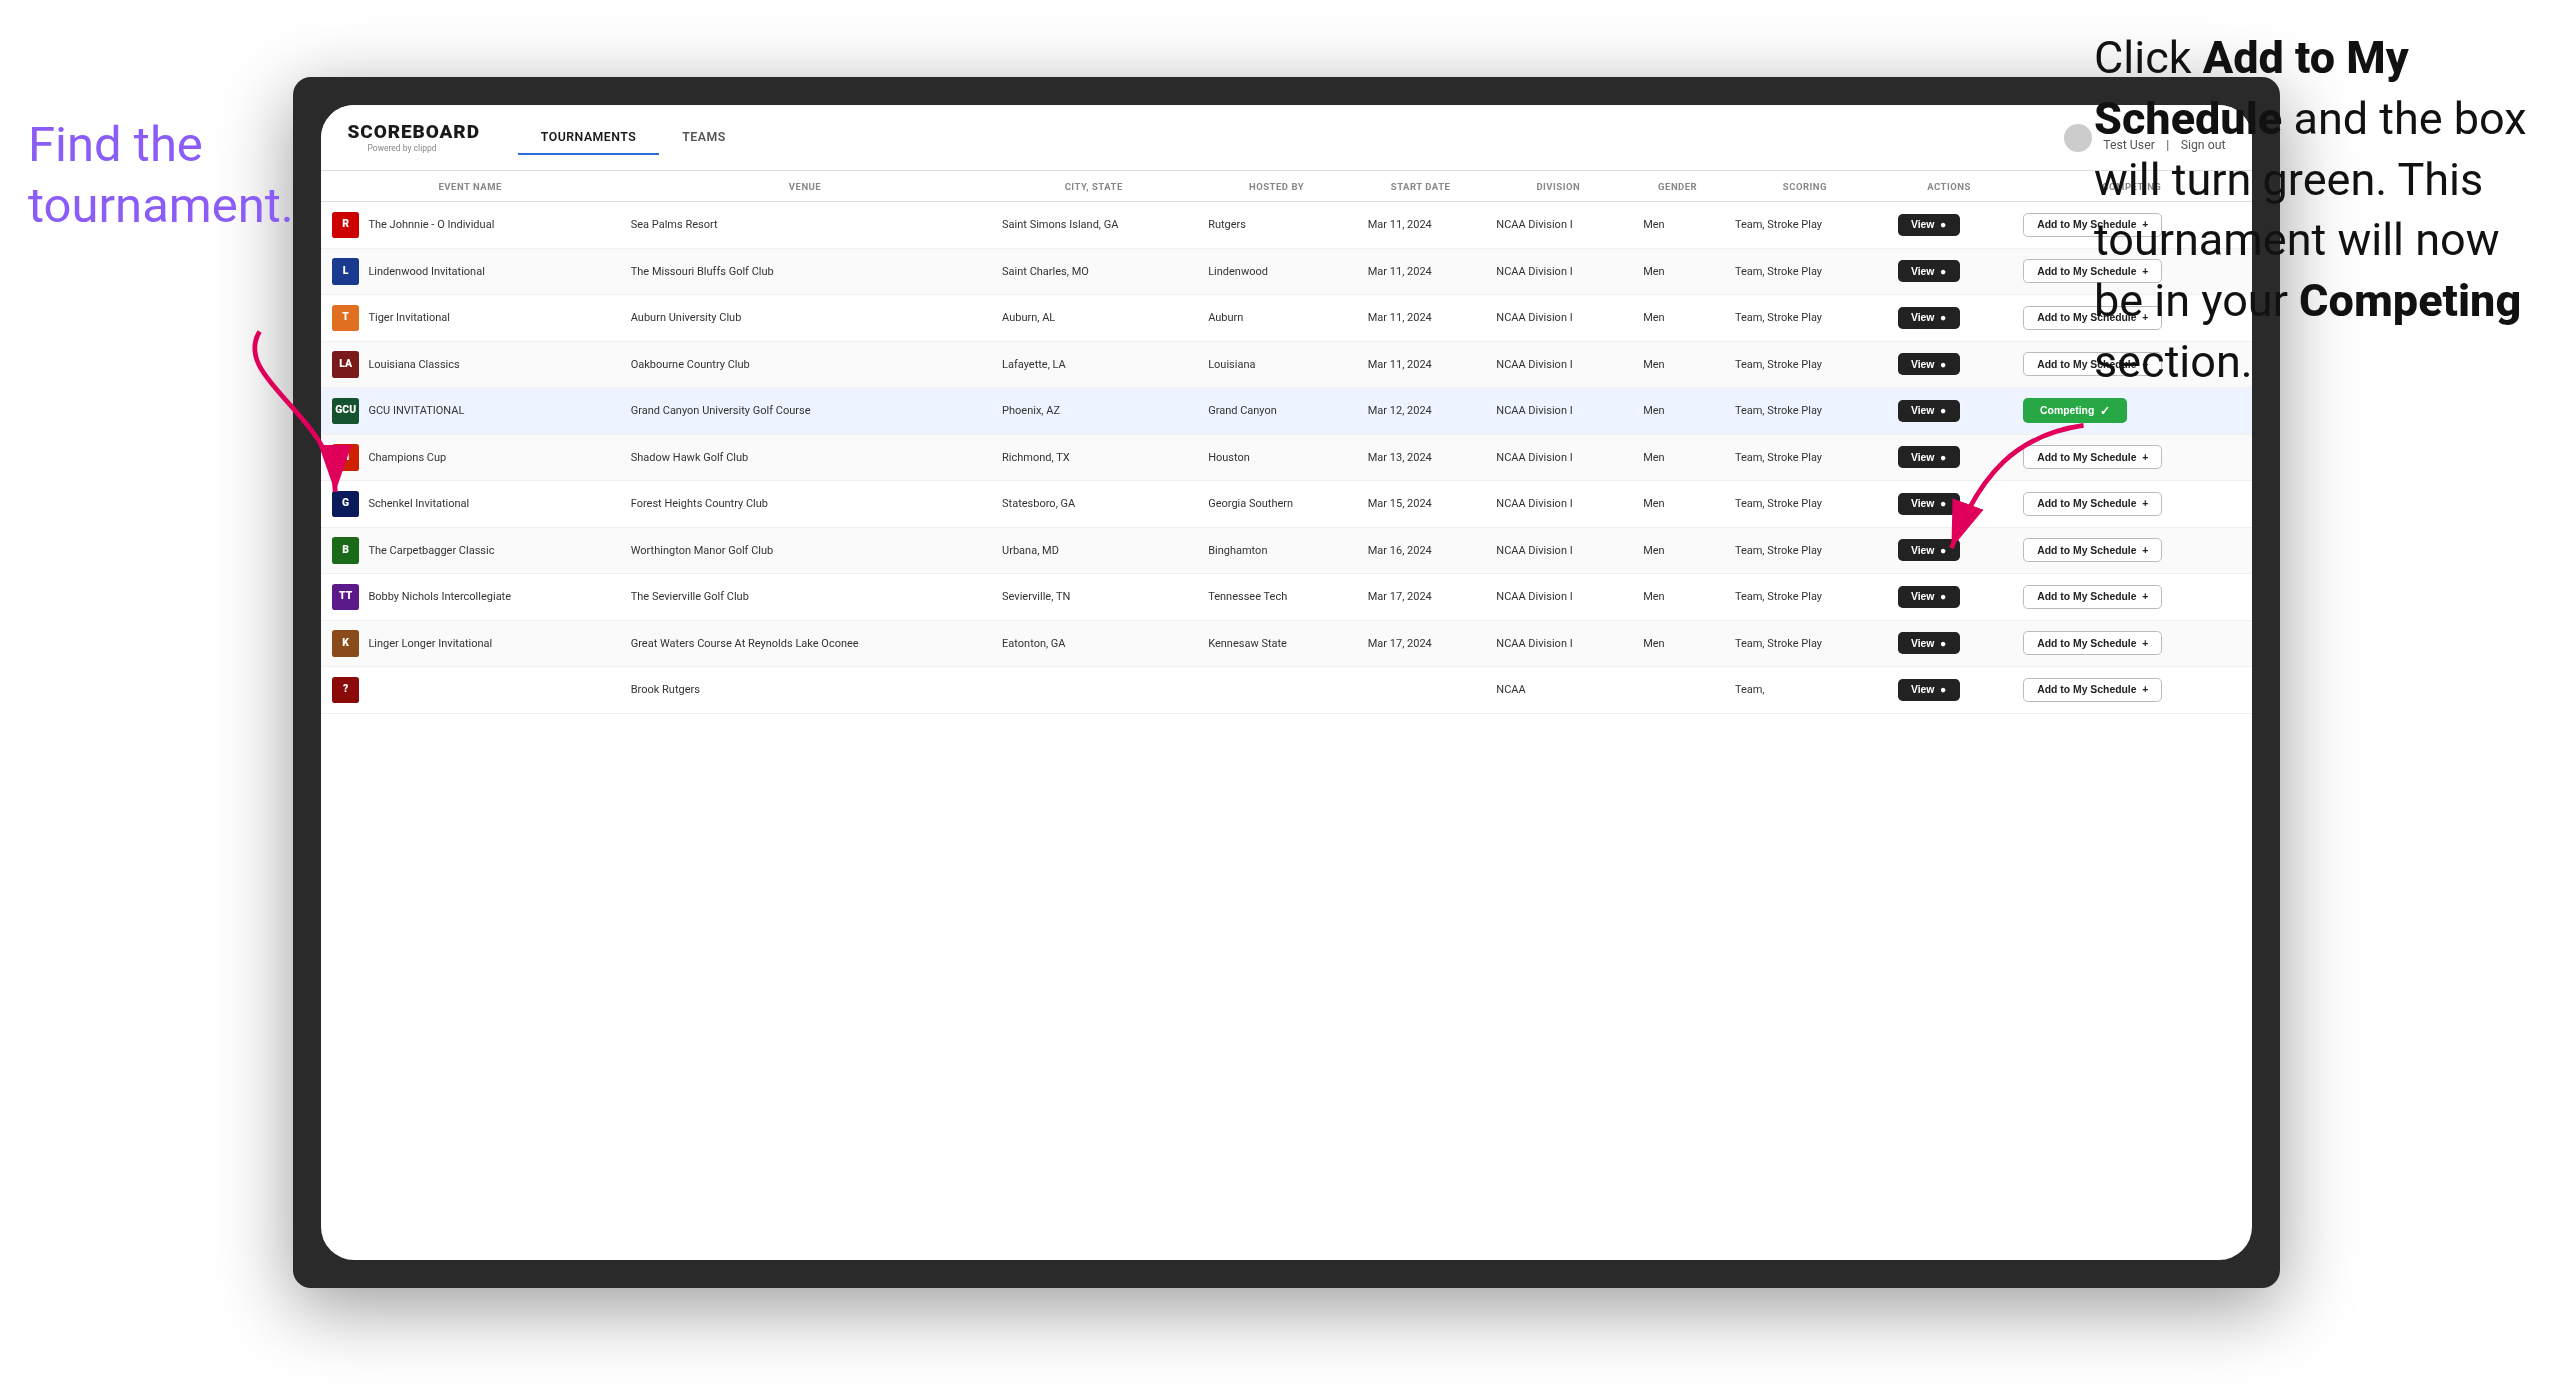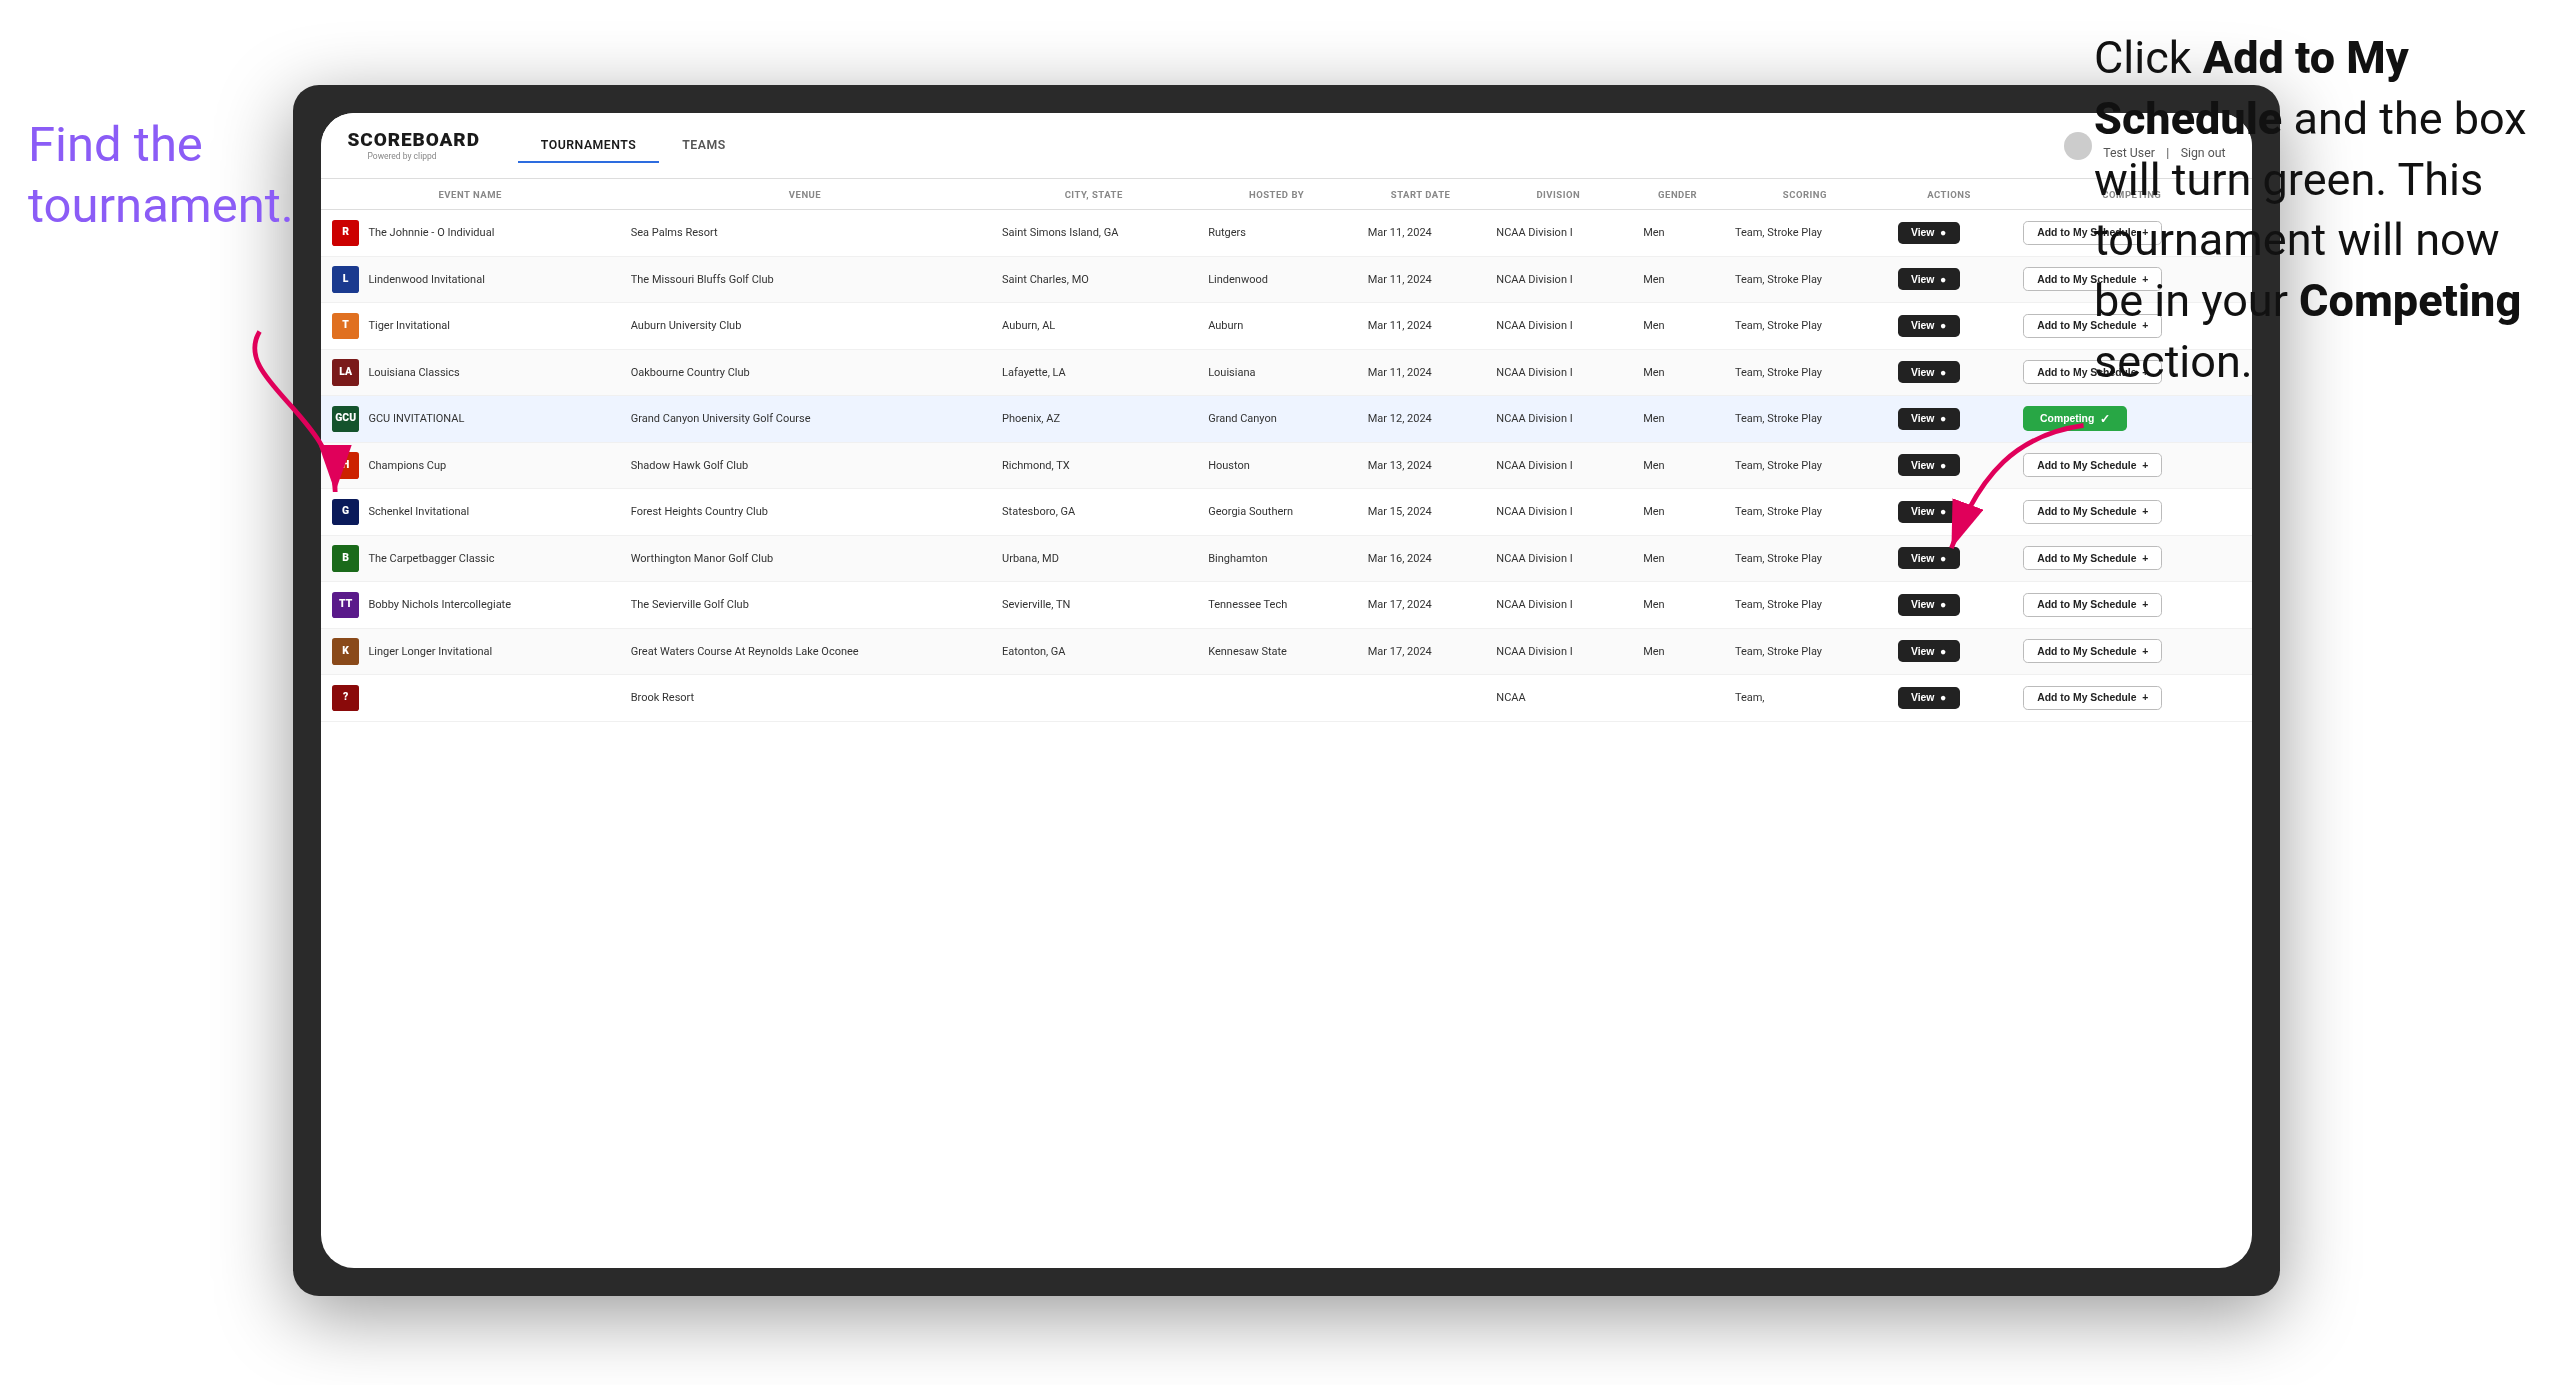--- a/index.html
+++ b/index.html
@@ -47,25 +47,25 @@
       right: 464px;
       top: 416px;
       width: 189px;
       height: 151px;
     }
 
     
     .tablet-frame {
       position: absolute;
       left: 293px;
-      top: 85px;
+      top: 77px;
       width: 1987px;
       height: 1211px;
       background: #2a2a2a;
-      border-radius: 26px;
+      border-radius: 18px;
       padding: 28px;
       box-shadow: 0 19px 76px rgba(0,0,0,0.4);
     }
     .tablet-screen {
       width: 100%;
       height: 100%;
       background: #ffffff;
       border-radius: 33px;
       overflow: hidden;
       display: flex;
@@ -510,21 +510,21 @@
       <button class="add-btn">Add to My Schedule <span>+</span></button>
     </td>
   </tr>
             <tr>
     <td>
       <div class="event-name-cell">
         <div class="team-logo" style="background:#8a0a0a">?</div>
         <span></span>
       </div>
     </td>
-    <td>Brook Resort</td>
+    <td>Brook Rutgers</td>
     <td></td>
     <td></td>
     <td></td>
     <td>NCAA</td>
     <td></td>
     <td>Team,</td>
     <td class="col-actions">
       <button class="view-btn">
         View <span>●</span>
       </button>

